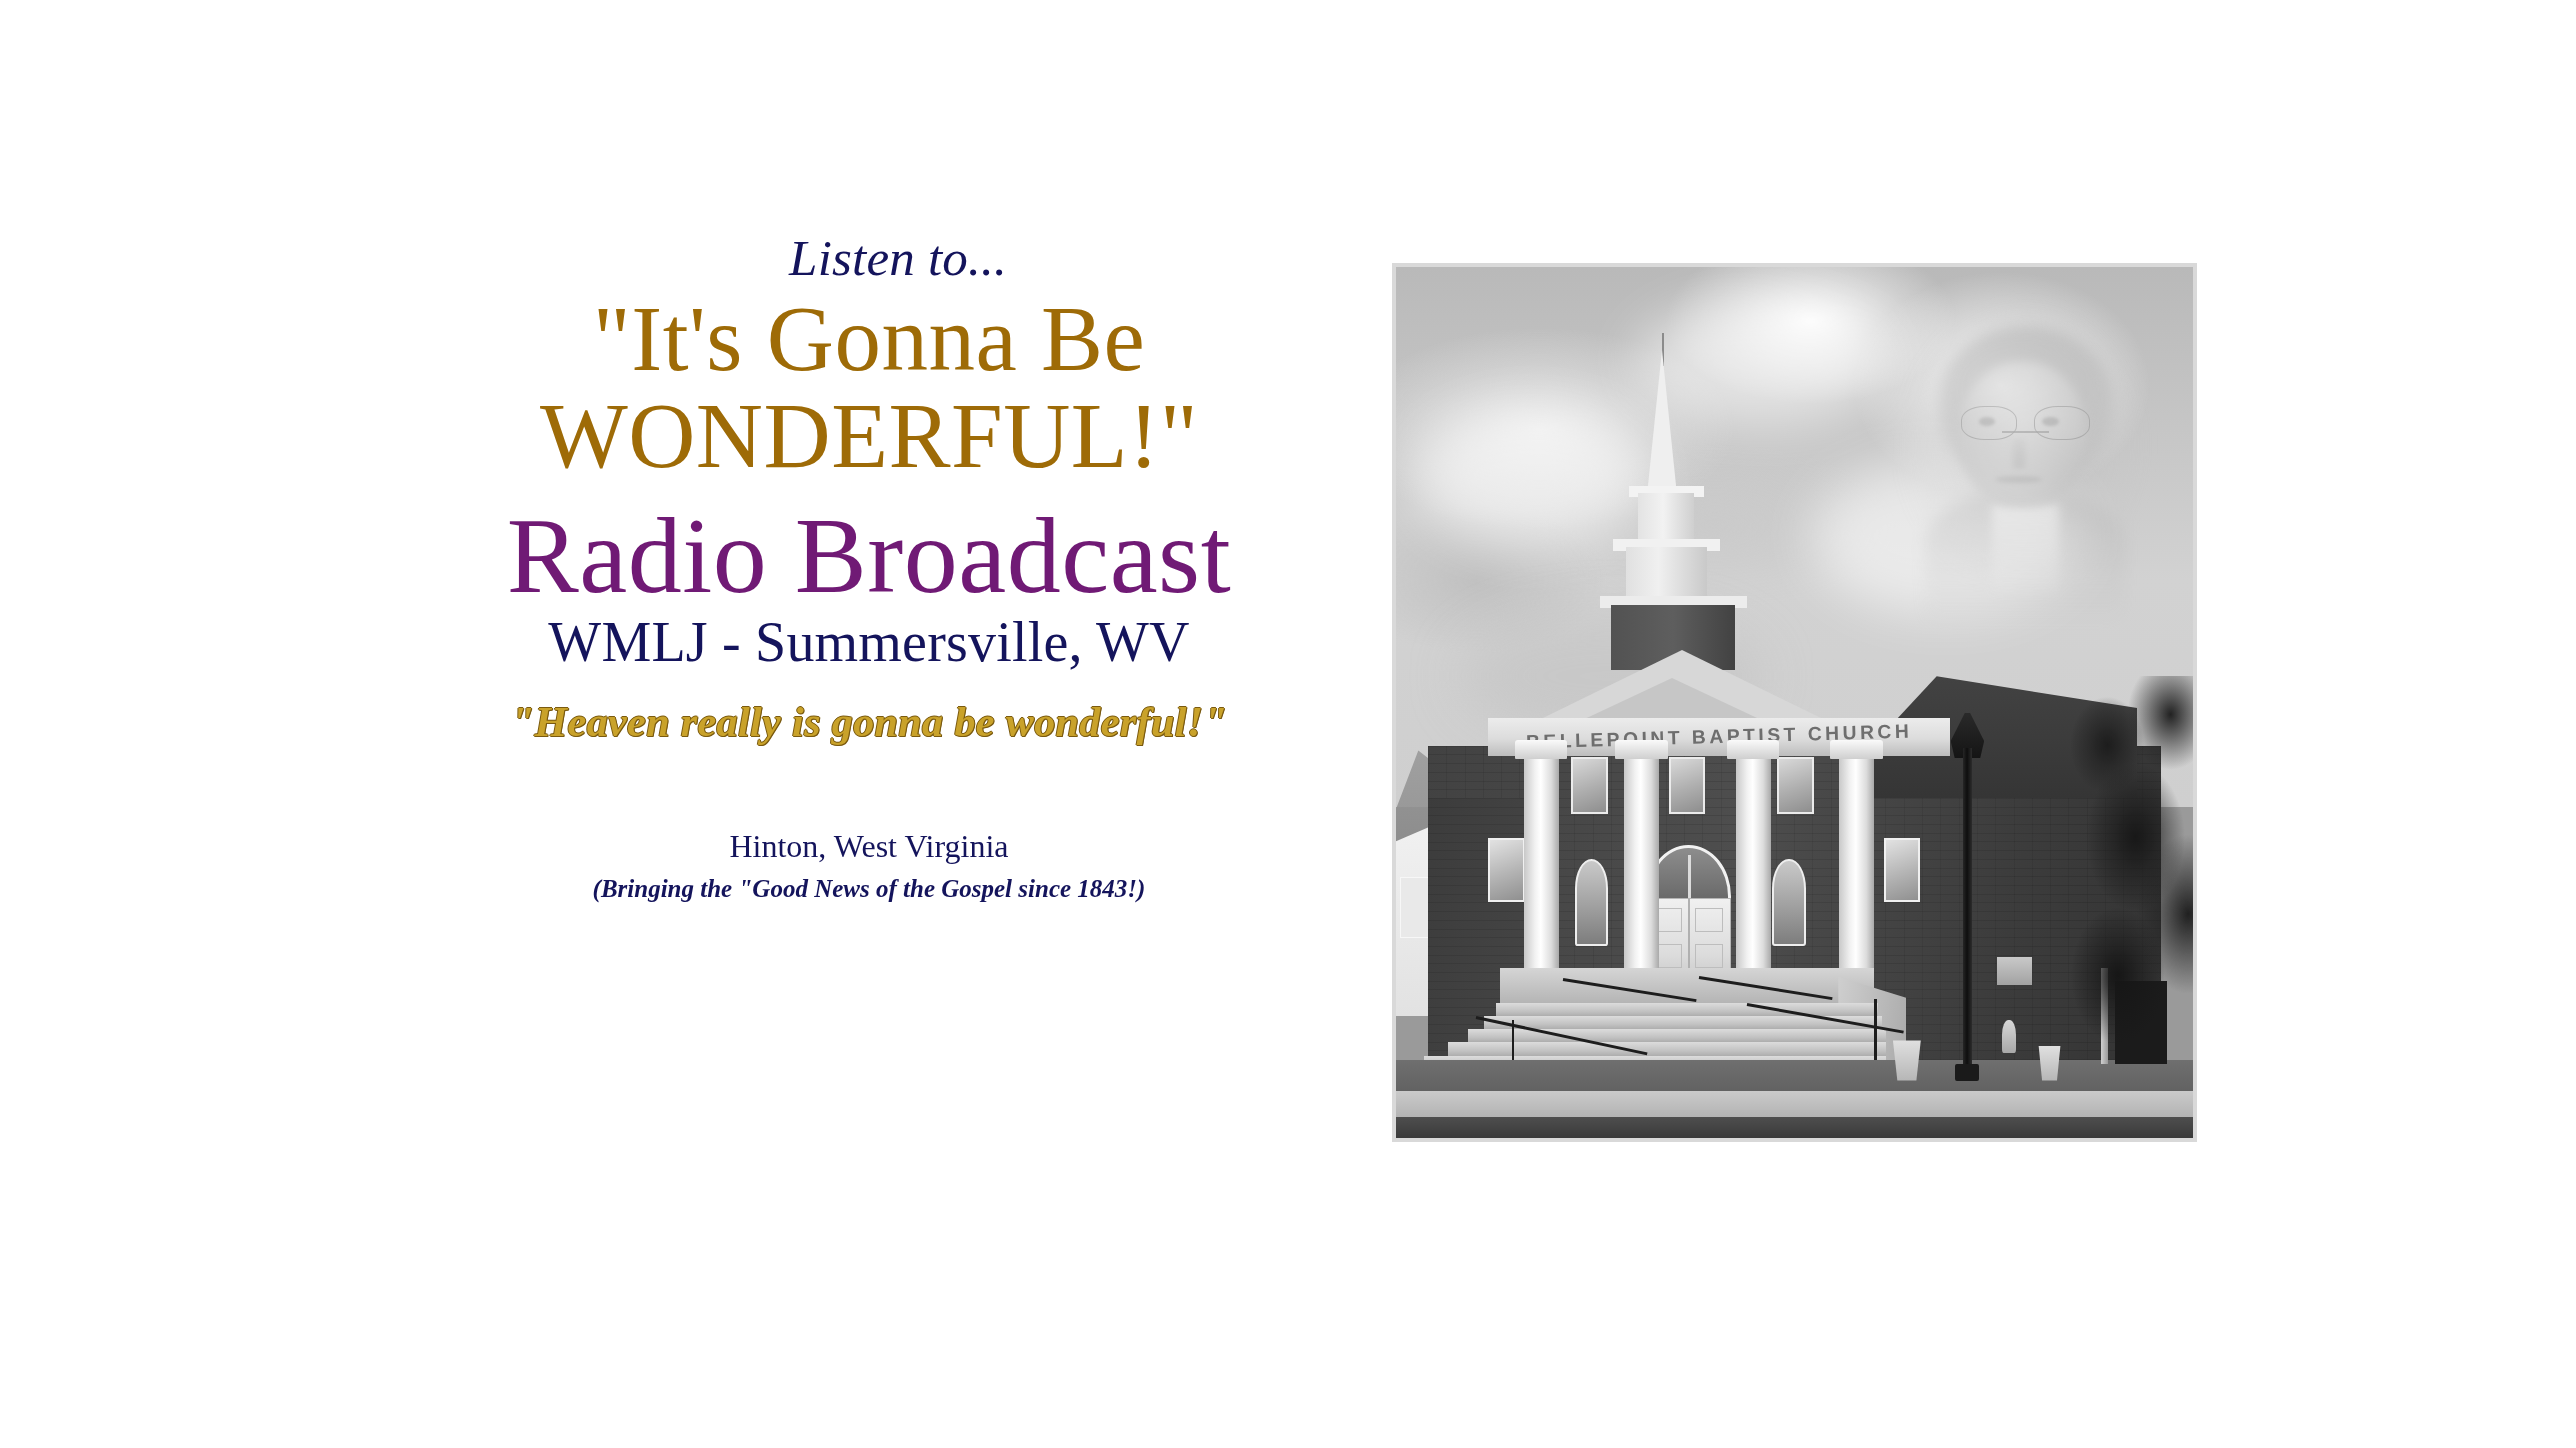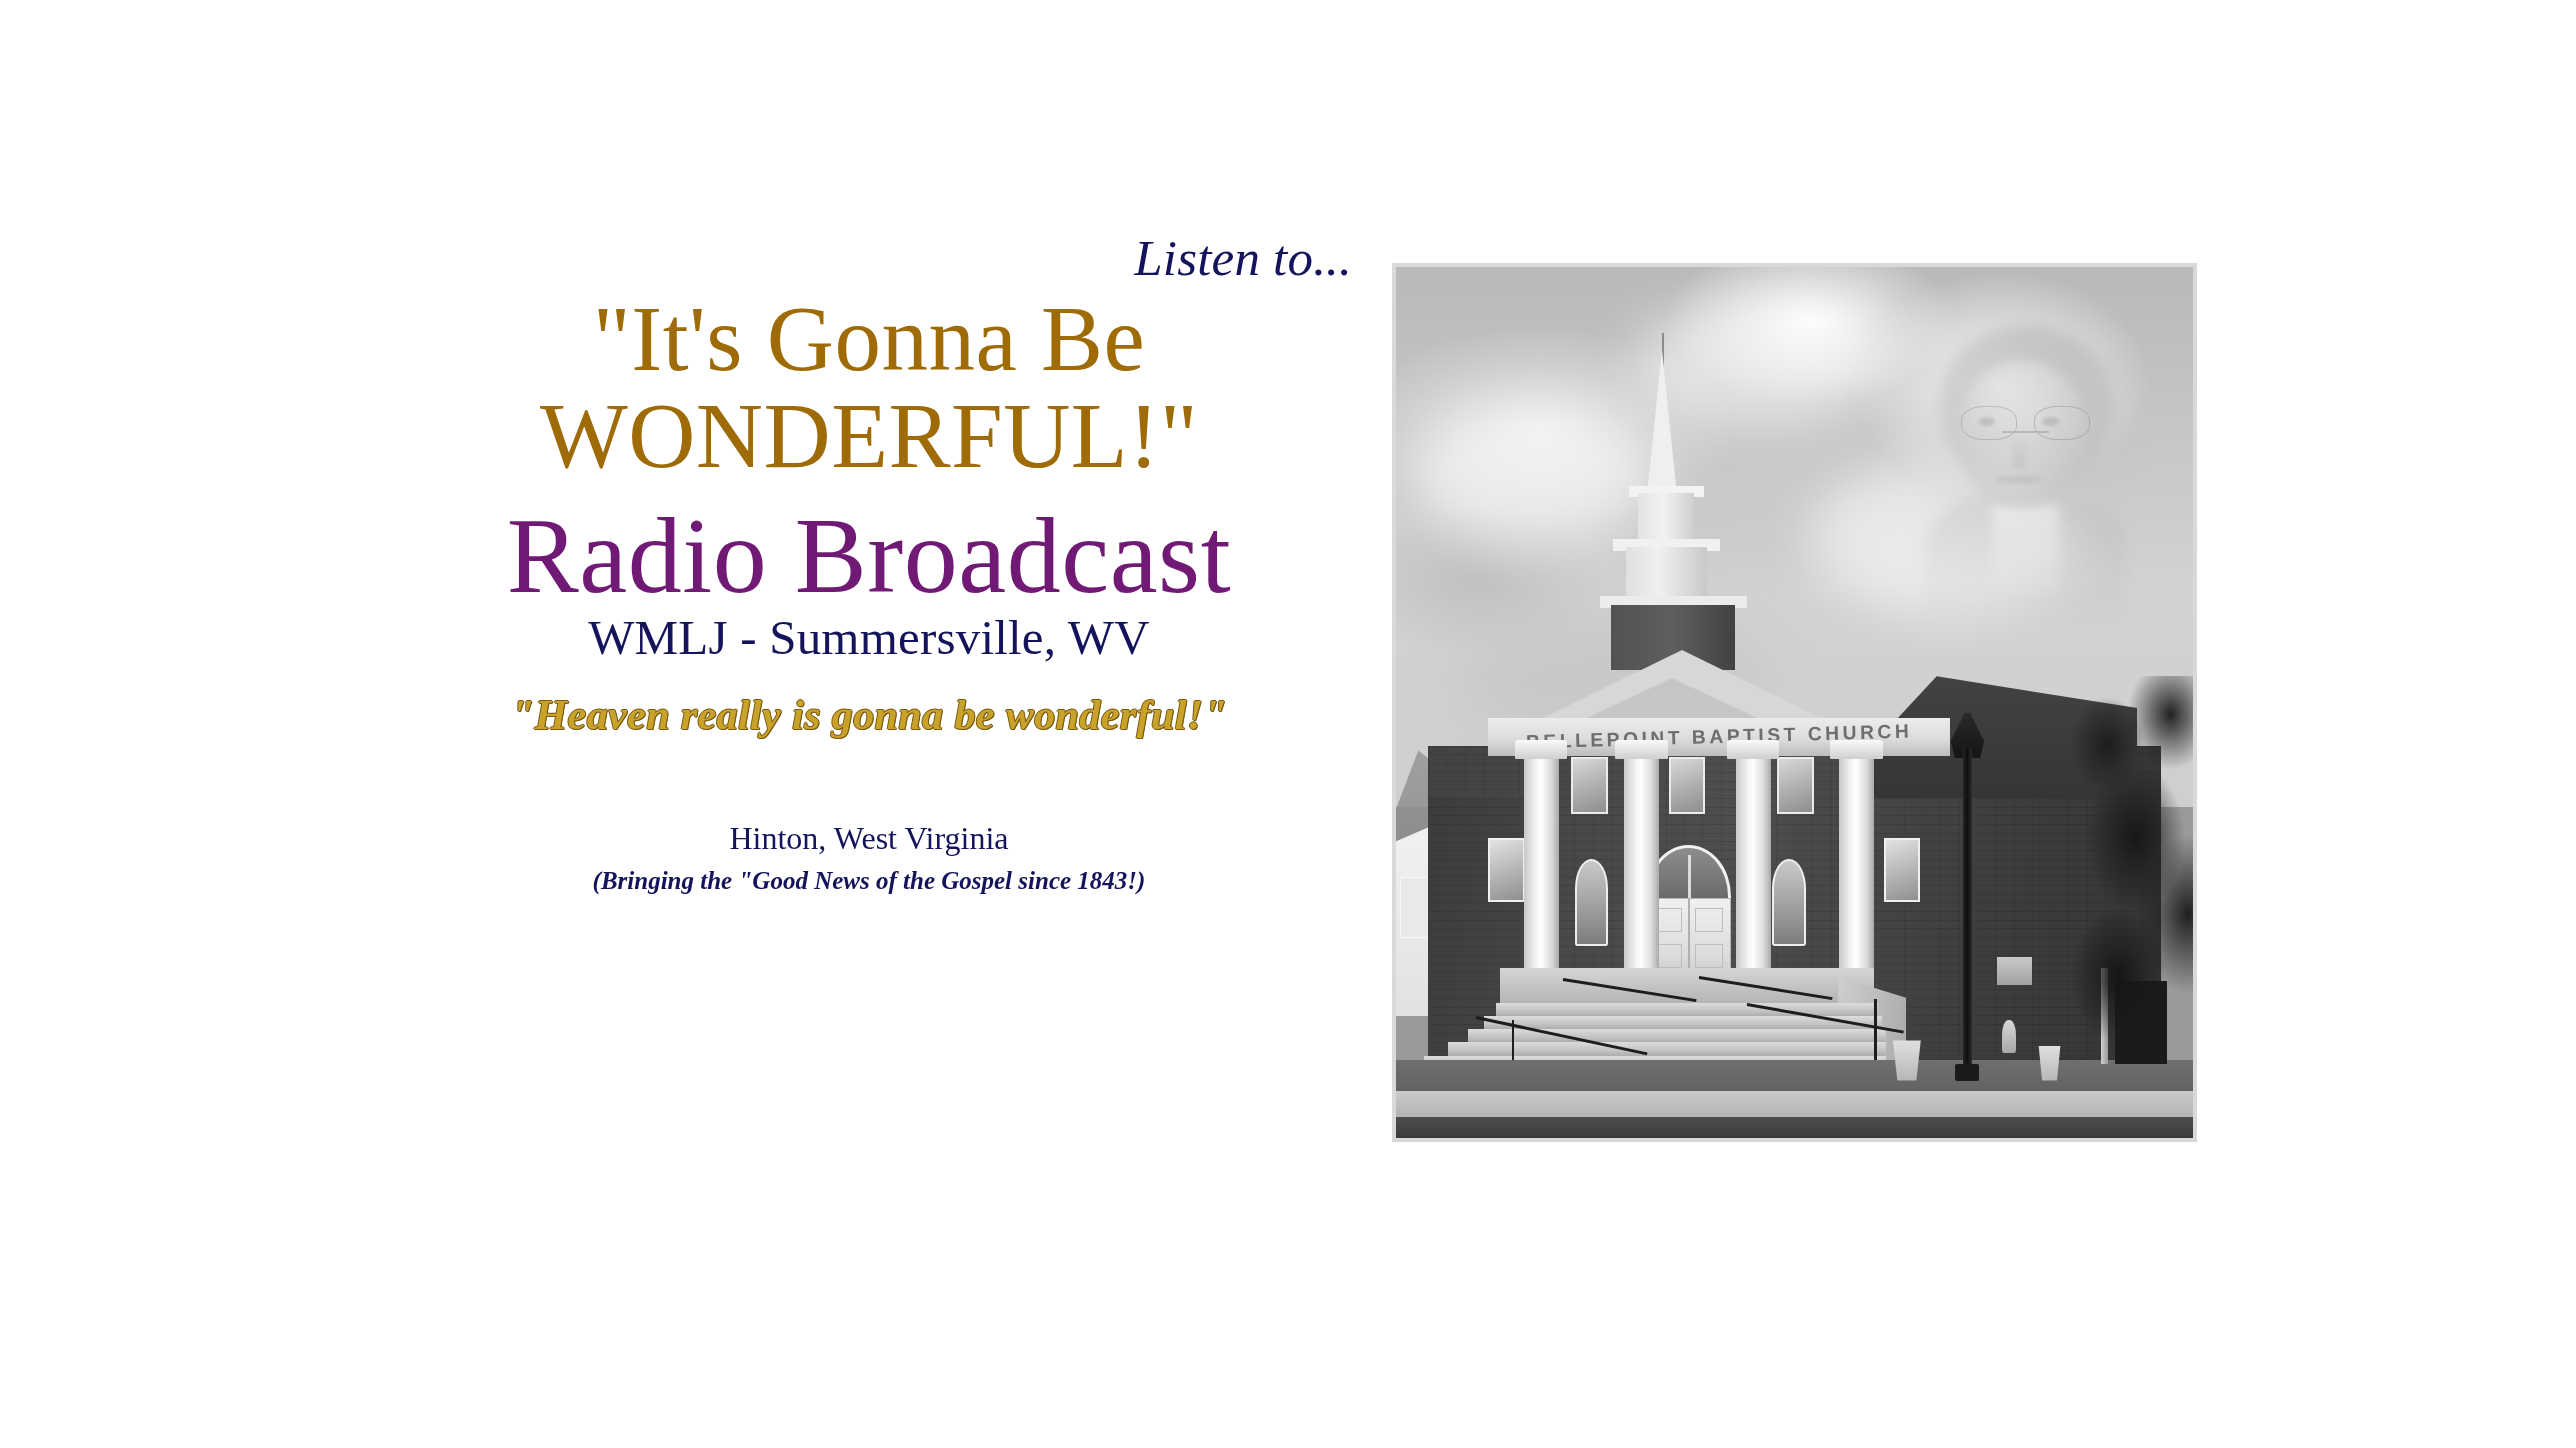--- a/index.html
+++ b/index.html
@@ -24,21 +24,21 @@
   
   .text-column {
     position: absolute;
     left: 386px;
     top: 232px;
     width: 966px;
     text-align: center;
   }
 
   .listen-to {
-    text-align: right;
+    text-align: center;
     margin-left: 58px;
     font-size: 51px;
     font-style: italic;
     color: #14145C;
     line-height: 1.05;
     letter-spacing: 0.2px;
   }
 
   .headline-gold {
     margin-top: 5.8px;
@@ -52,21 +52,21 @@
   .headline-navy {
     margin-top: 17px;
     font-size: 108px;
     color: #701a75;
     line-height: 1.0;
     letter-spacing: 0.5px;
   }
 
   .station-line {
     margin-top: 1.9px;
-    font-size: 49px;
+    font-size: 56px;
     color: #14145C;
     line-height: 1.08;
     letter-spacing: 0.2px;
   }
 
   .invite {
     margin-top: 127px;
     font-size: 52px;
     font-style: italic;
     color: #14145C;

